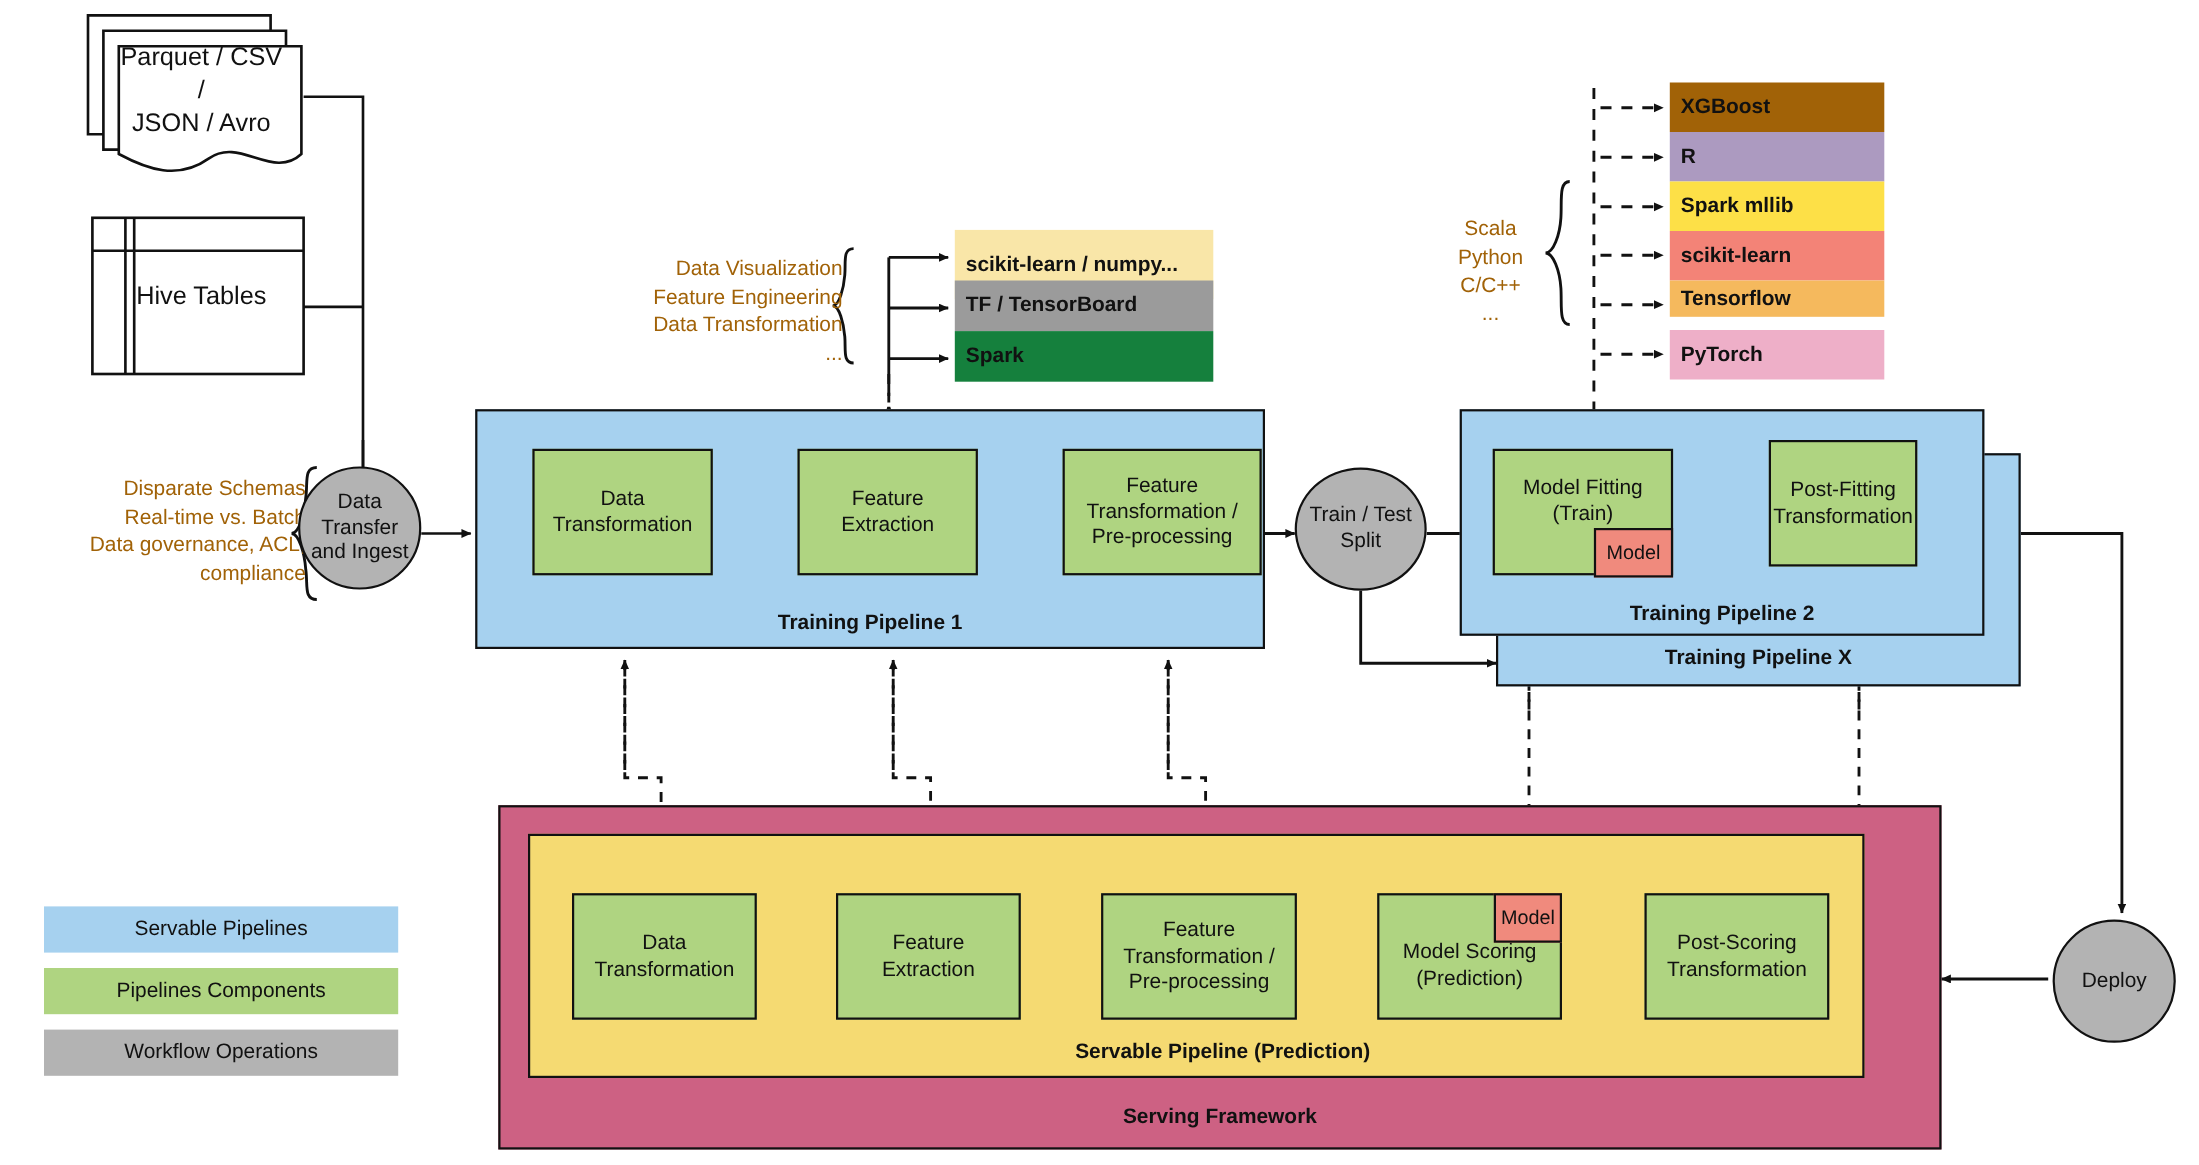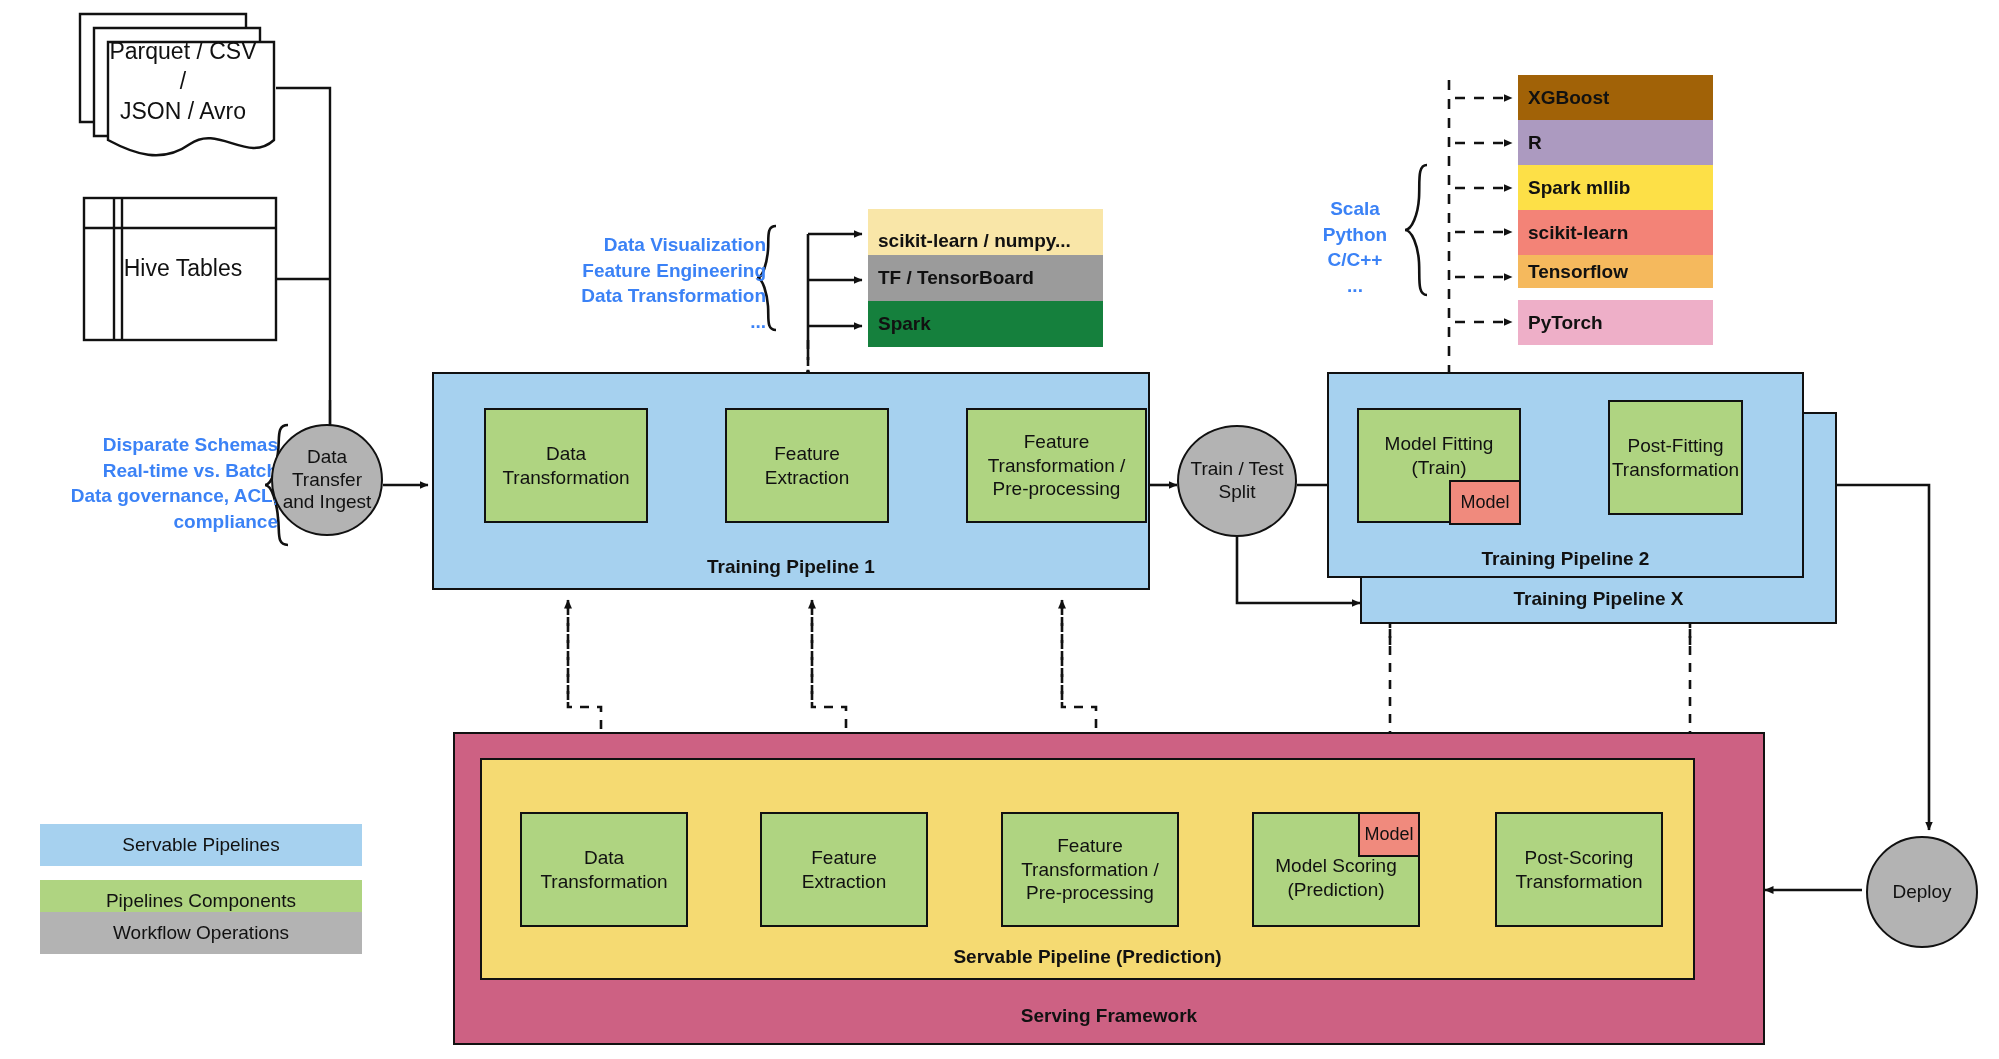--- a/index.html
+++ b/index.html
@@ -7,21 +7,21 @@
   #stage{position:relative;width:1999px;height:1059px;overflow:hidden;background:#fff;}
   svg#wires{position:absolute;left:0;top:0;width:1999px;height:1059px;pointer-events:none;}
   .node{position:absolute;box-sizing:border-box;display:flex;align-items:center;justify-content:center;text-align:center;}
   .comp{background:#afd481;border:2px solid #111;font-size:19px;color:#111;line-height:1.25;}
   .bluebox{background:#a6d1ef;border:2px solid #111;}
   .boxlabel{position:absolute;font-weight:bold;font-size:19px;color:#111;text-align:center;}
   .circ{background:#b3b3b3;border:2px solid #111;border-radius:50%;font-size:19px;line-height:1.2;color:#111;}
   .ellip{background:#b3b3b3;border:2px solid #111;border-radius:50%;font-size:19px;line-height:1.2;color:#111;}
   .modelbox{background:#f08a7d;border:2px solid #111;font-size:18px;color:#111;}
   .stackrow{position:absolute;box-sizing:border-box;display:flex;align-items:center;padding-left:10px;font-weight:bold;font-size:19px;color:#111;}
-  .annot{position:absolute;font-weight:bold;font-size:19px;line-height:1.35;color:#3b82f6;}
+  .annot{position:absolute;font-weight:normal;font-size:19px;line-height:1.35;color:#a16207;}
   .legend-item{position:absolute;box-sizing:border-box;display:flex;align-items:center;justify-content:center;font-size:19px;color:#111;}
   .srcshape{position:absolute;}
   .srclabel{position:absolute;display:flex;align-items:center;justify-content:center;text-align:center;font-size:23px;color:#111;line-height:1.3;}
   .pinkwrap{position:absolute;background:#cd6183;border:2px solid #111;box-sizing:border-box;}
   .yellowwrap{position:absolute;background:#f5da72;border:2px solid #111;box-sizing:border-box;}
 </style>
 </head>
 <body>
 
 <div id="stage">
@@ -295,30 +295,30 @@
   <div class="node modelbox" style="left:1358px;top:812px;width:62px;height:45px;">
     <span>Model</span>
   </div>
   <div class="node comp" style="left:1495px;top:812px;width:168px;height:115px;">
     <div>
       <div>Post-Scoring</div>
       <div>Transformation</div>
     </div>
   </div>
 
-  <div class="boxlabel" style="left:480px;top:946px;width:1215px;">Servable Pipeline (Prediction)</div>
+  <div class="boxlabel" style="left:480px;top:946px;width:1215px;padding-left:24px;">Servable Pipeline (Prediction)</div>
   <div class="boxlabel" style="left:453px;top:1005px;width:1312px;">Serving Framework</div>
 
   <div class="node circ" style="left:1866px;top:836px;width:112px;height:112px;">
     <span>Deploy</span>
   </div>
 
   <div class="legend-item" style="left:40px;top:824px;width:322px;height:42px;background:#a6d1ef;">
     <span>Servable Pipelines</span>
   </div>
   <div class="legend-item" style="left:40px;top:880px;width:322px;height:42px;background:#afd481;">
     <span>Pipelines Components</span>
   </div>
-  <div class="legend-item" style="left:40px;top:912px;width:322px;height:42px;background:#b3b3b3;">
+  <div class="legend-item" style="left:40px;top:936px;width:322px;height:42px;background:#b3b3b3;">
     <span>Workflow Operations</span>
   </div>
 
 </div>
 
 </body></html>

